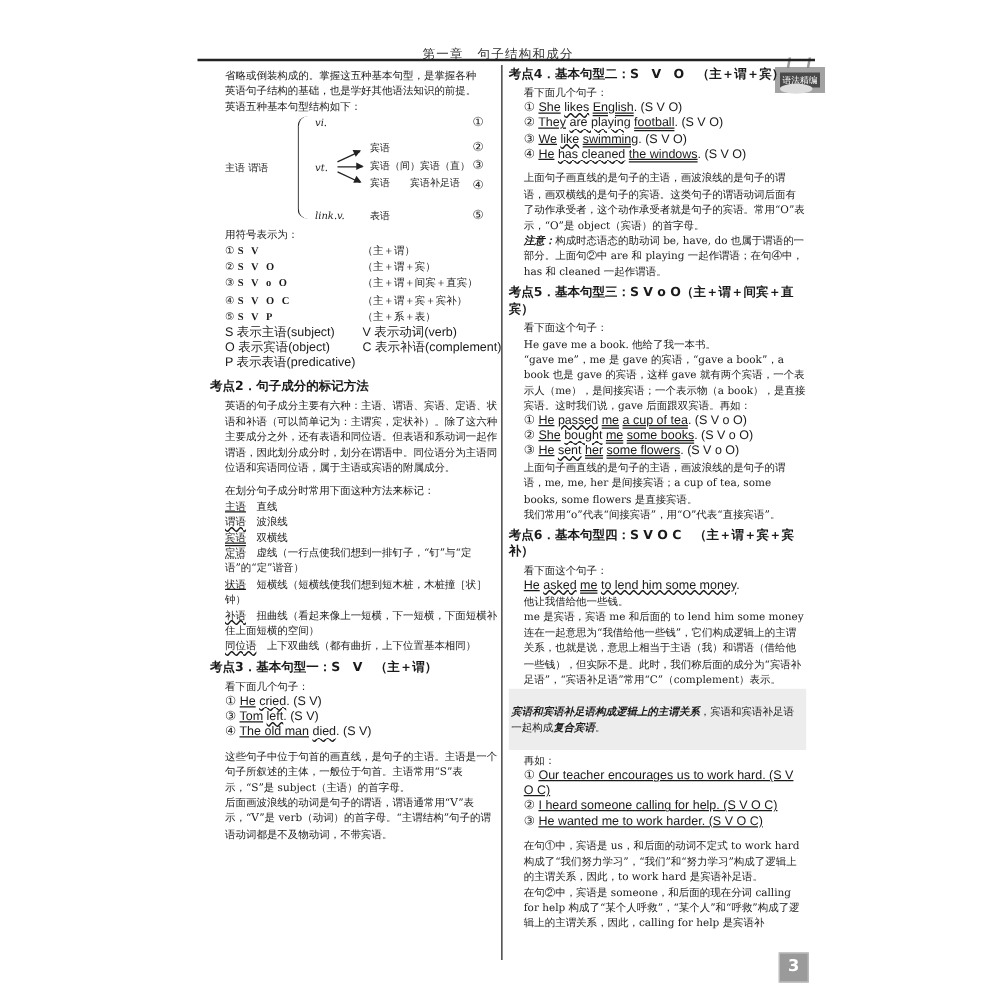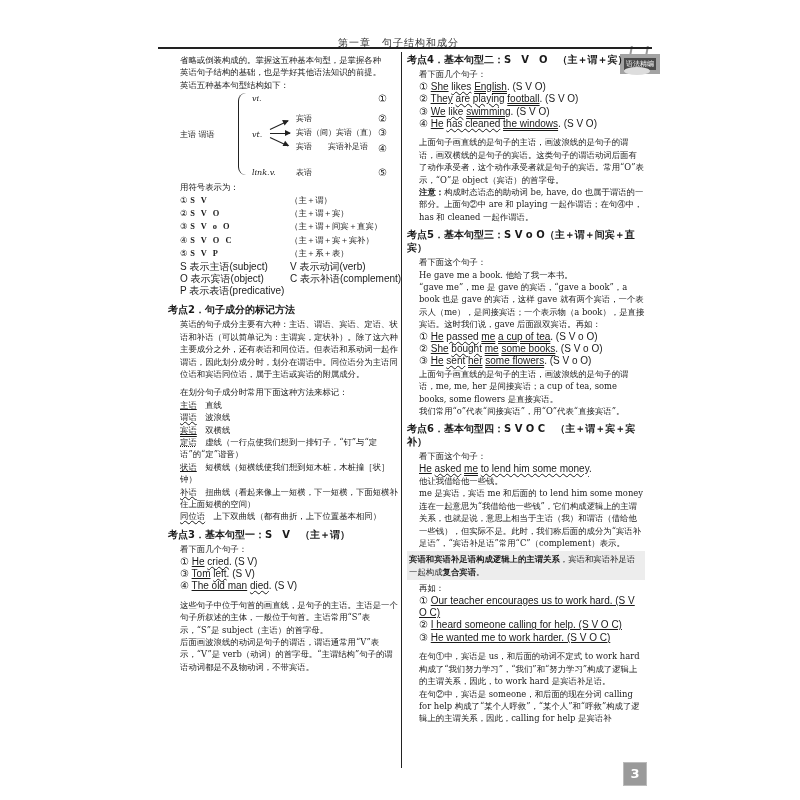--- a/index.html
+++ b/index.html
@@ -16,27 +16,27 @@
 
     .col { position: absolute; top: 54px; font-size: 8.4px; line-height: 12.4px; }
     .col-left { left: 10px; width: 230px; }
     .col-right { left: 249px; width: 238px; }
     .divider { position: absolute; left: 243px; top: 52px; width: 1px; height: 716px; background: #222; }
 
     .p { margin: 0; text-indent: 0; }
     .indent { padding-left: 12px; }
     .heading { font-family: "DejaVu Sans", sans-serif; font-weight: bold; font-size: 10px; margin: 6px 0 2px 0; }
     .gap { height: 6px; }
-    .bold { font-weight: bold; }
+    .bold { font-weight: bold; font-style: italic; }
     .ex { font-family: Liberation Sans, sans-serif; font-size: 10px; }
     .u1 { text-decoration: underline; }
     .u2 { text-decoration: underline wavy; }
     .u3 { text-decoration: underline double; }
     .u4 { text-decoration: underline dotted; }
-    .highlight { background: #ededed; padding: 2px 2px; margin: 2px 0; }
+    .highlight { background: #ededed; padding: 12px 2px; margin: 2px 0; }
 
     
     .diagram { position: relative; height: 84px; margin: 2px 0 4px 0; font-size: 8px; }
     .diagram .lbl { position: absolute; white-space: nowrap; }
     .brace { position: absolute; left: 70px; top: 0; width: 10px; height: 82px; border-left: 1.4px solid #222; border-radius: 8px 0 0 8px; }
     .arrow { position: absolute; height: 1.2px; background: #222; transform-origin: left center; }
     .arrow::after { content: ""; position: absolute; right: -1px; top: -3px; border-left: 6px solid #222; border-top: 3.5px solid transparent; border-bottom: 3.5px solid transparent; }
     .circ { position: absolute; left: 210px; font-size: 10px; }
 
     .symtable { display: grid; grid-template-columns: 110px 120px; row-gap: 0; }

